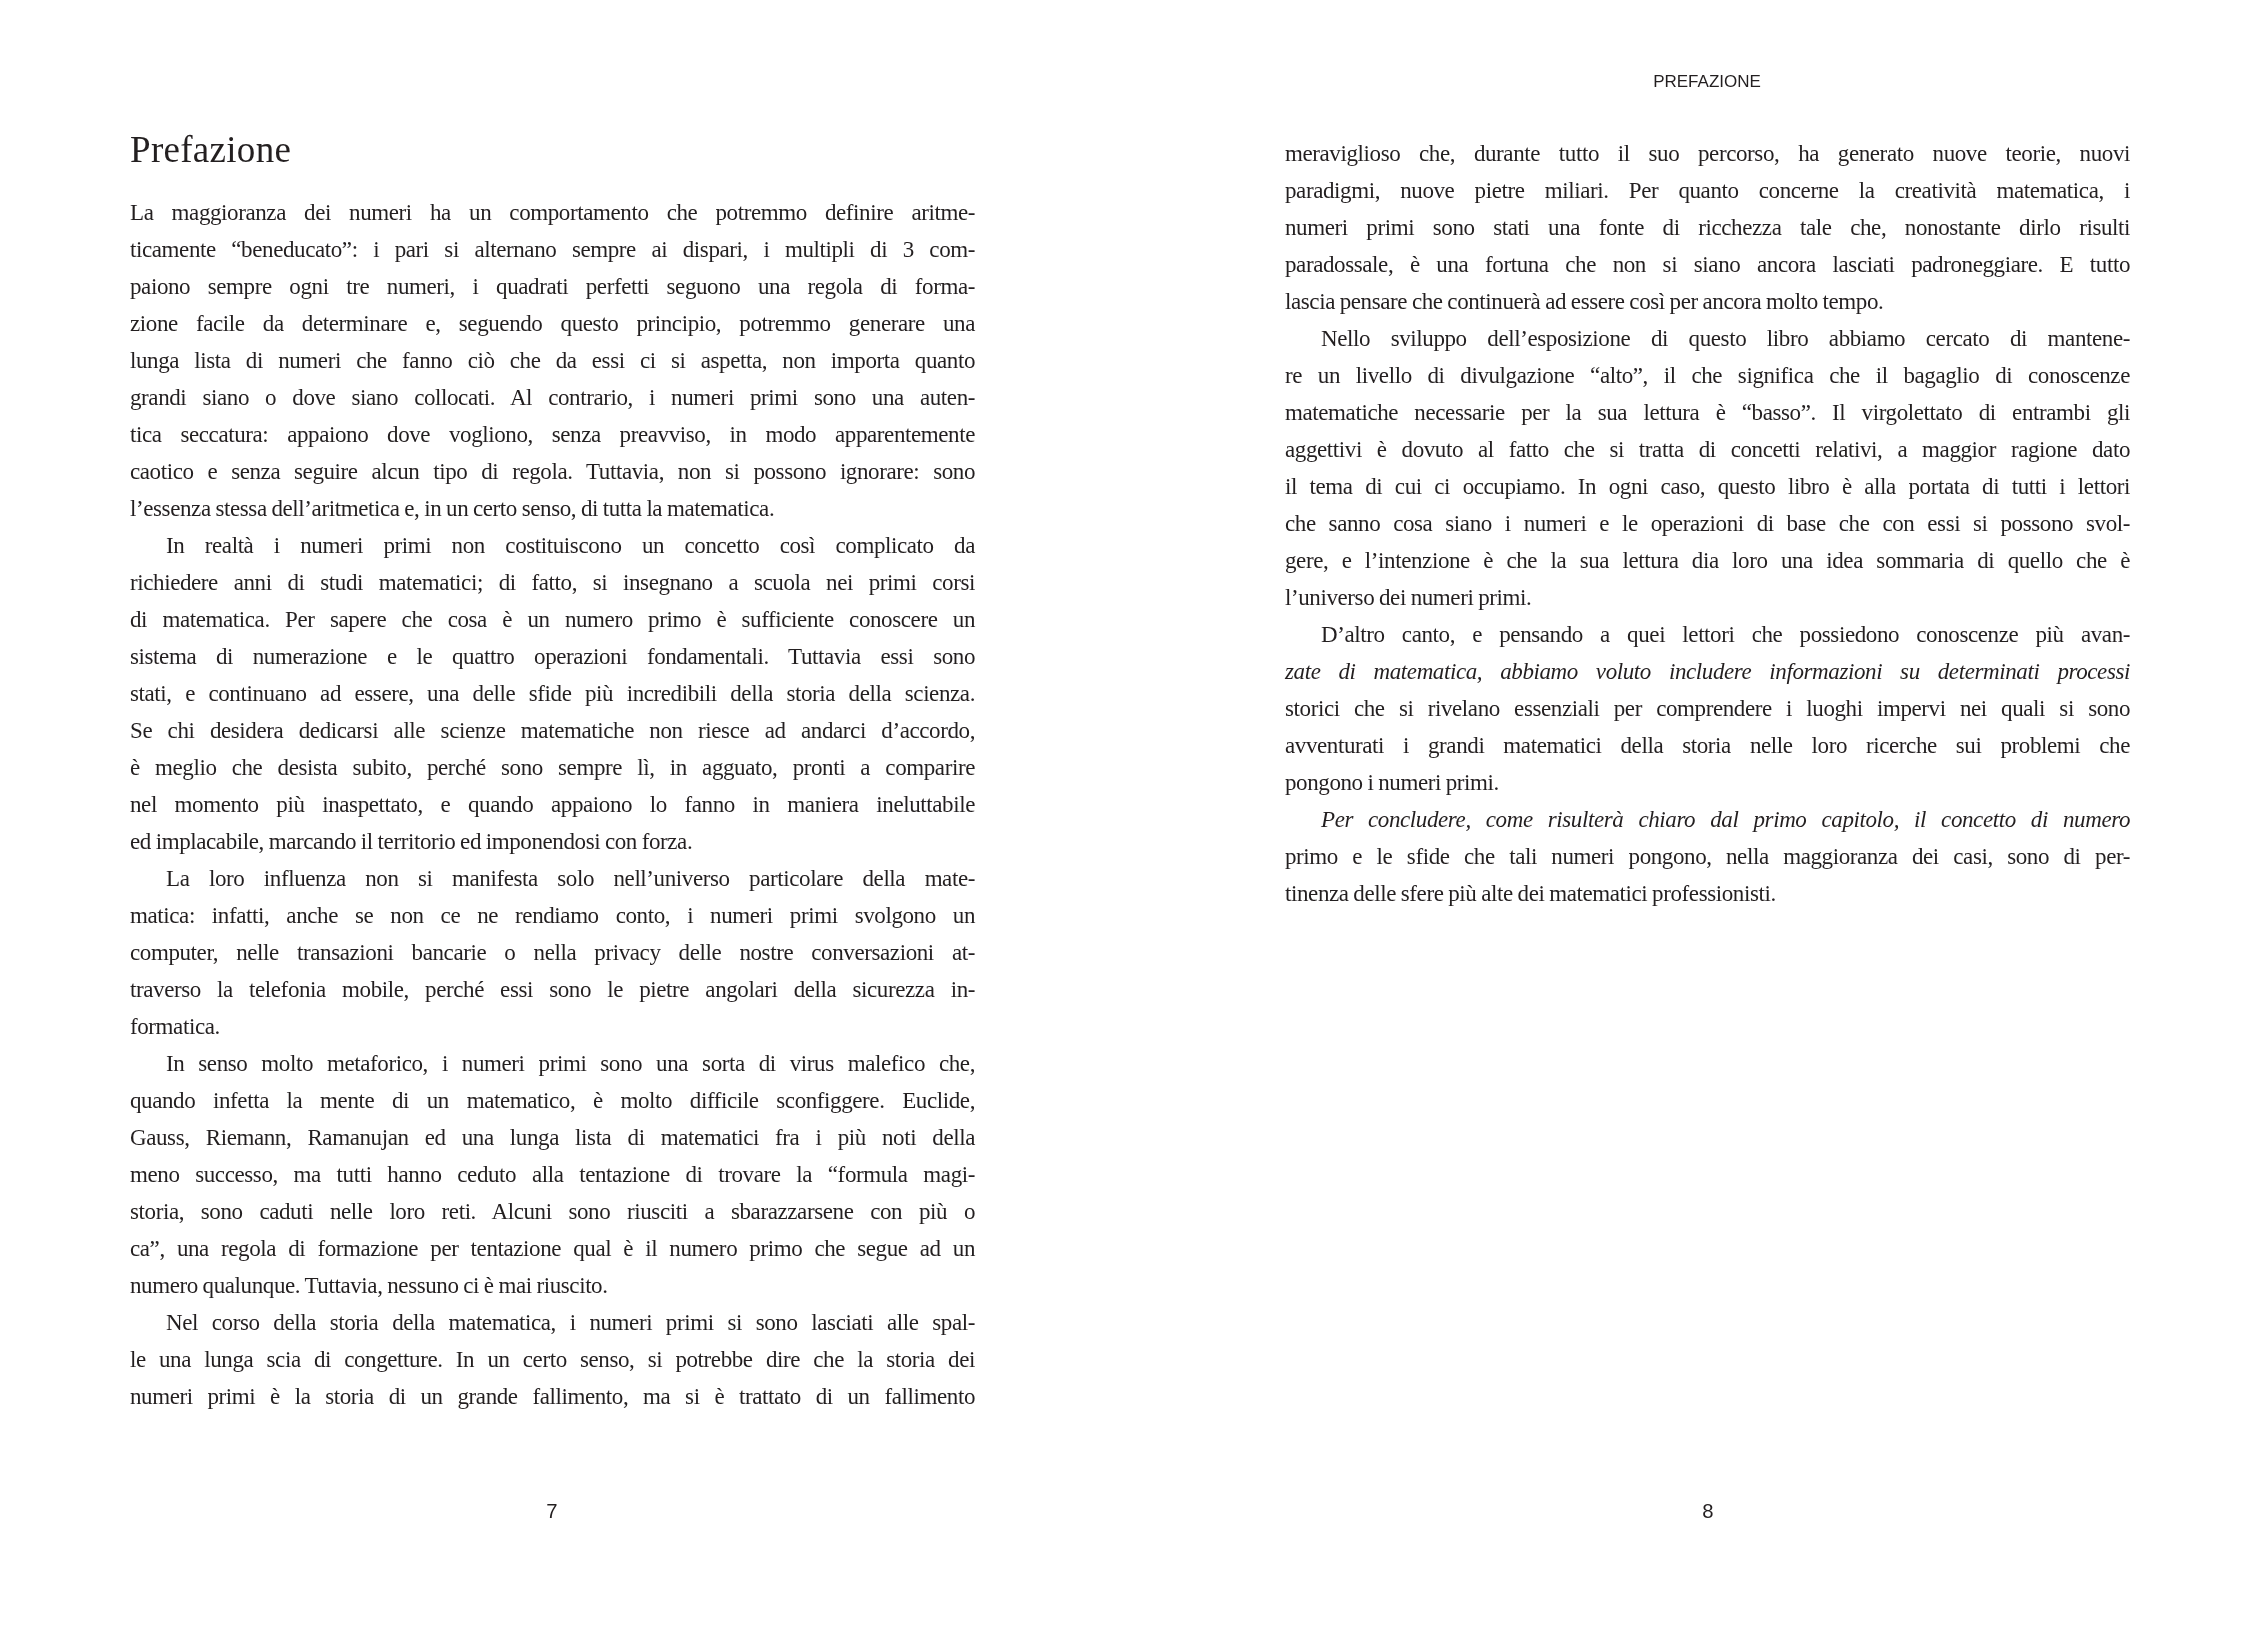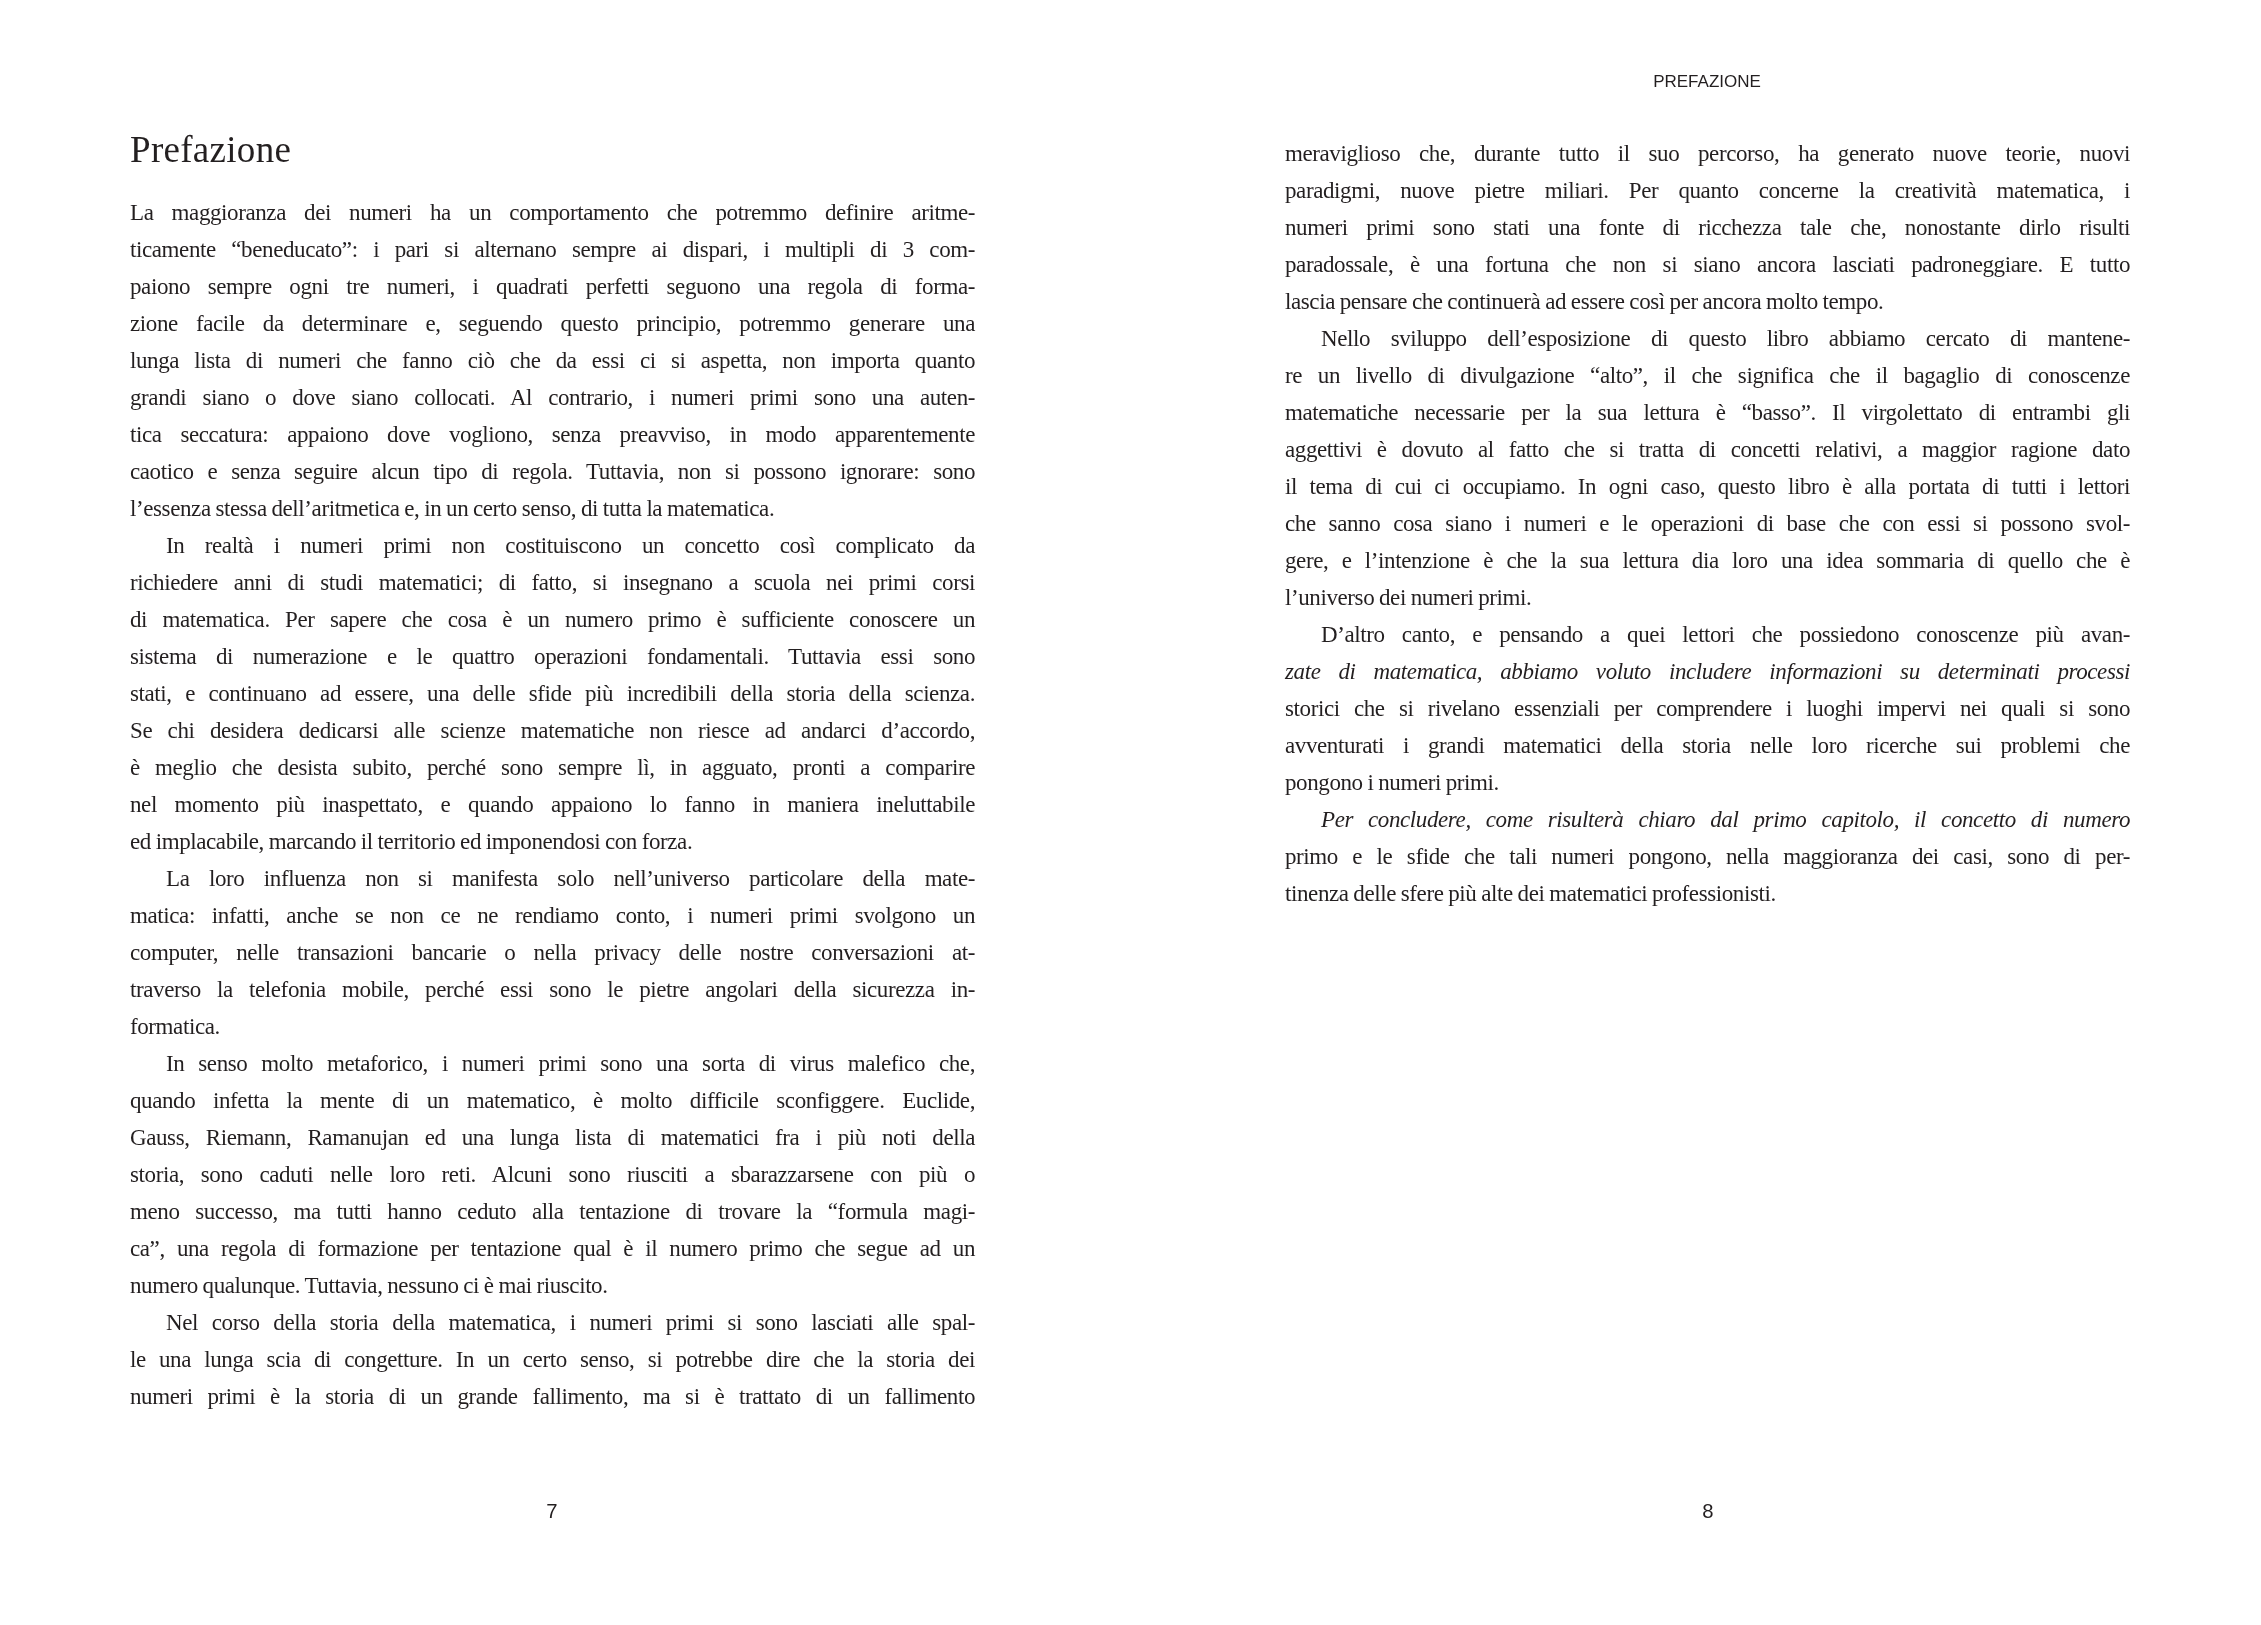--- a/index.html
+++ b/index.html
@@ -59,22 +59,22 @@
         <span class="line indent" style="display: block; width: 809px;">La loro influenza non si manifesta solo nell’universo particolare della mate-</span>
         <span class="line" style="display: block; width: 845px;">matica: infatti, anche se non ce ne rendiamo conto, i numeri primi svolgono un</span>
         <span class="line" style="display: block; width: 845px;">computer, nelle transazioni bancarie o nella privacy delle nostre conversazioni at-</span>
         <span class="line" style="display: block; width: 845px;">traverso la telefonia mobile, perché essi sono le pietre angolari della sicurezza in-</span>
         <span class="line last" style="display: block; width: 845px;">formatica.</span>
       </div>
       <div>
         <span class="line indent" style="display: block; width: 809px;">In senso molto metaforico, i numeri primi sono una sorta di virus malefico che,</span>
         <span class="line" style="display: block; width: 845px;">quando infetta la mente di un matematico, è molto difficile sconfiggere. Euclide,</span>
         <span class="line" style="display: block; width: 845px;">Gauss, Riemann, Ramanujan ed una lunga lista di matematici fra i più noti della</span>
+        <span class="line" style="display: block; width: 845px;">meno successo, ma tutti hanno ceduto alla tentazione di trovare la “formula magi-</span>
         <span class="line" style="display: block; width: 845px;">storia, sono caduti nelle loro reti. Alcuni sono riusciti a sbarazzarsene con più o</span>
-        <span class="line" style="display: block; width: 845px;">meno successo, ma tutti hanno ceduto alla tentazione di trovare la “formula magi-</span>
         <span class="line" style="display: block; width: 845px;">ca”, una regola di formazione per tentazione qual è il numero primo che segue ad un</span>
         <span class="line last" style="display: block; width: 845px;">numero qualunque. Tuttavia, nessuno ci è mai riuscito.</span>
       </div>
       <div>
         <span class="line indent" style="display: block; width: 809px;">Nel corso della storia della matematica, i numeri primi si sono lasciati alle spal-</span>
         <span class="line" style="display: block; width: 845px;">le una lunga scia di congetture. In un certo senso, si potrebbe dire che la storia dei</span>
         <span class="line" style="display: block; width: 845px;">numeri primi è la storia di un grande fallimento, ma si è trattato di un fallimento</span>
       </div>
     </div>
   <div class="folio" id="folio-left">7</div>

